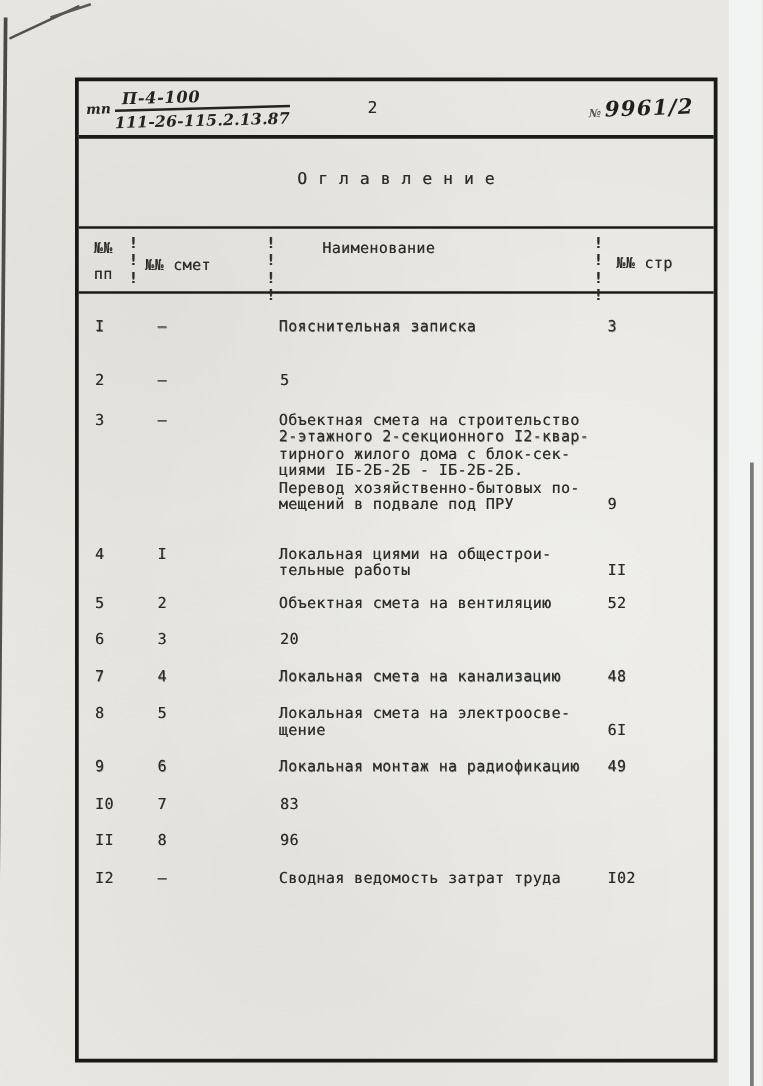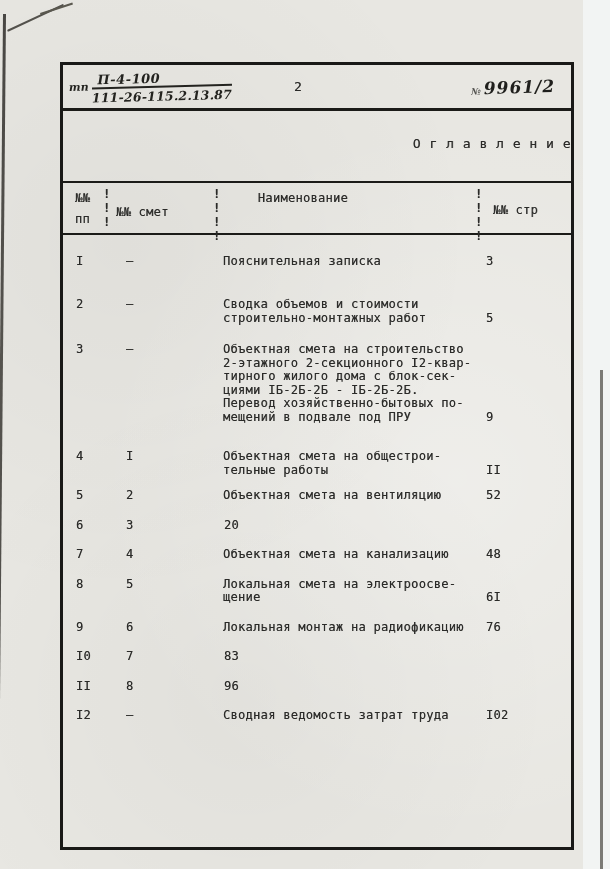--- a/index.html
+++ b/index.html
@@ -68,21 +68,21 @@
   .doc-num{
     justify-self:end;padding-right:16px;
     font-family:"DejaVu Serif","Liberation Serif",serif;
     font-style:italic;font-weight:bold;font-size:17px;letter-spacing:1px;
     color:#1f1f1c;transform:rotate(-2deg);
     display:flex;align-items:center;gap:2px;
   }
   .doc-num-mark{font-size:9px;opacity:.75;margin-top:5px;}
   
   .title{
-    margin-top:26px;text-align:right;font-size:13px;letter-spacing:.5px;
+    margin-top:26px;text-align:center;font-size:13px;letter-spacing:.5px;
   }
   
   .thead{
     margin-top:30px;height:54px;box-sizing:border-box;
     border-top:2px solid #1b1b18;border-bottom:2px solid #1b1b18;
     display:grid;grid-template-columns:45px 110px 262px 1fr;
   }
   .th{position:relative;box-sizing:border-box;}
   .sep{
     position:absolute;left:-5px;top:4px;white-space:pre;
@@ -168,78 +168,76 @@
   <div class="row">
     <div class="c1">I</div>
     <div class="c2">–</div>
     <div class="c3">Пояснительная записка</div>
     <div class="c4">3</div>
   </div>
 
   <div class="row">
     <div class="c1">2</div>
     <div class="c2">–</div>
-    <div class="c3">Сводка объемов и стоимости
-строительно-монтажных работ</div>
     <div class="c4">5</div>
   </div>
 
   <div class="row">
     <div class="c1">3</div>
     <div class="c2">–</div>
     <div class="c3">Объектная смета на строительство
 2-этажного 2-секционного I2-квар-
 тирного жилого дома с блок-сек-
 циями IБ-2Б-2Б - IБ-2Б-2Б.
 Перевод хозяйственно-бытовых по-
 мещений в подвале под ПРУ</div>
     <div class="c4">9</div>
   </div>
 
   <div class="row">
     <div class="c1">4</div>
     <div class="c2">I</div>
-    <div class="c3">Объектная смета на общестрои-
+    <div class="c3">Локальная циями на общестрои-
 тельные работы</div>
     <div class="c4">II</div>
   </div>
 
   <div class="row">
     <div class="c1">5</div>
     <div class="c2">2</div>
     <div class="c3">Объектная смета на вентиляцию</div>
     <div class="c4">52</div>
   </div>
 
   <div class="row">
     <div class="c1">6</div>
     <div class="c2">3</div>
     <div class="c4">20</div>
   </div>
 
   <div class="row">
     <div class="c1">7</div>
     <div class="c2">4</div>
-    <div class="c3">Объектная смета на канализацию</div>
+    <div class="c3">Локальная смета на канализацию</div>
     <div class="c4">48</div>
   </div>
 
   <div class="row">
     <div class="c1">8</div>
     <div class="c2">5</div>
     <div class="c3">Локальная смета на электроосве-
 щение</div>
     <div class="c4">6I</div>
   </div>
 
   <div class="row">
     <div class="c1">9</div>
     <div class="c2">6</div>
     <div class="c3">Локальная монтаж на радиофикацию</div>
-    <div class="c4">76</div>
+    <div class="c4">49</div>
   </div>
 
   <div class="row">
     <div class="c1">I0</div>
     <div class="c2">7</div>
     <div class="c4">83</div>
   </div>
 
   <div class="row">
     <div class="c1">II</div>

